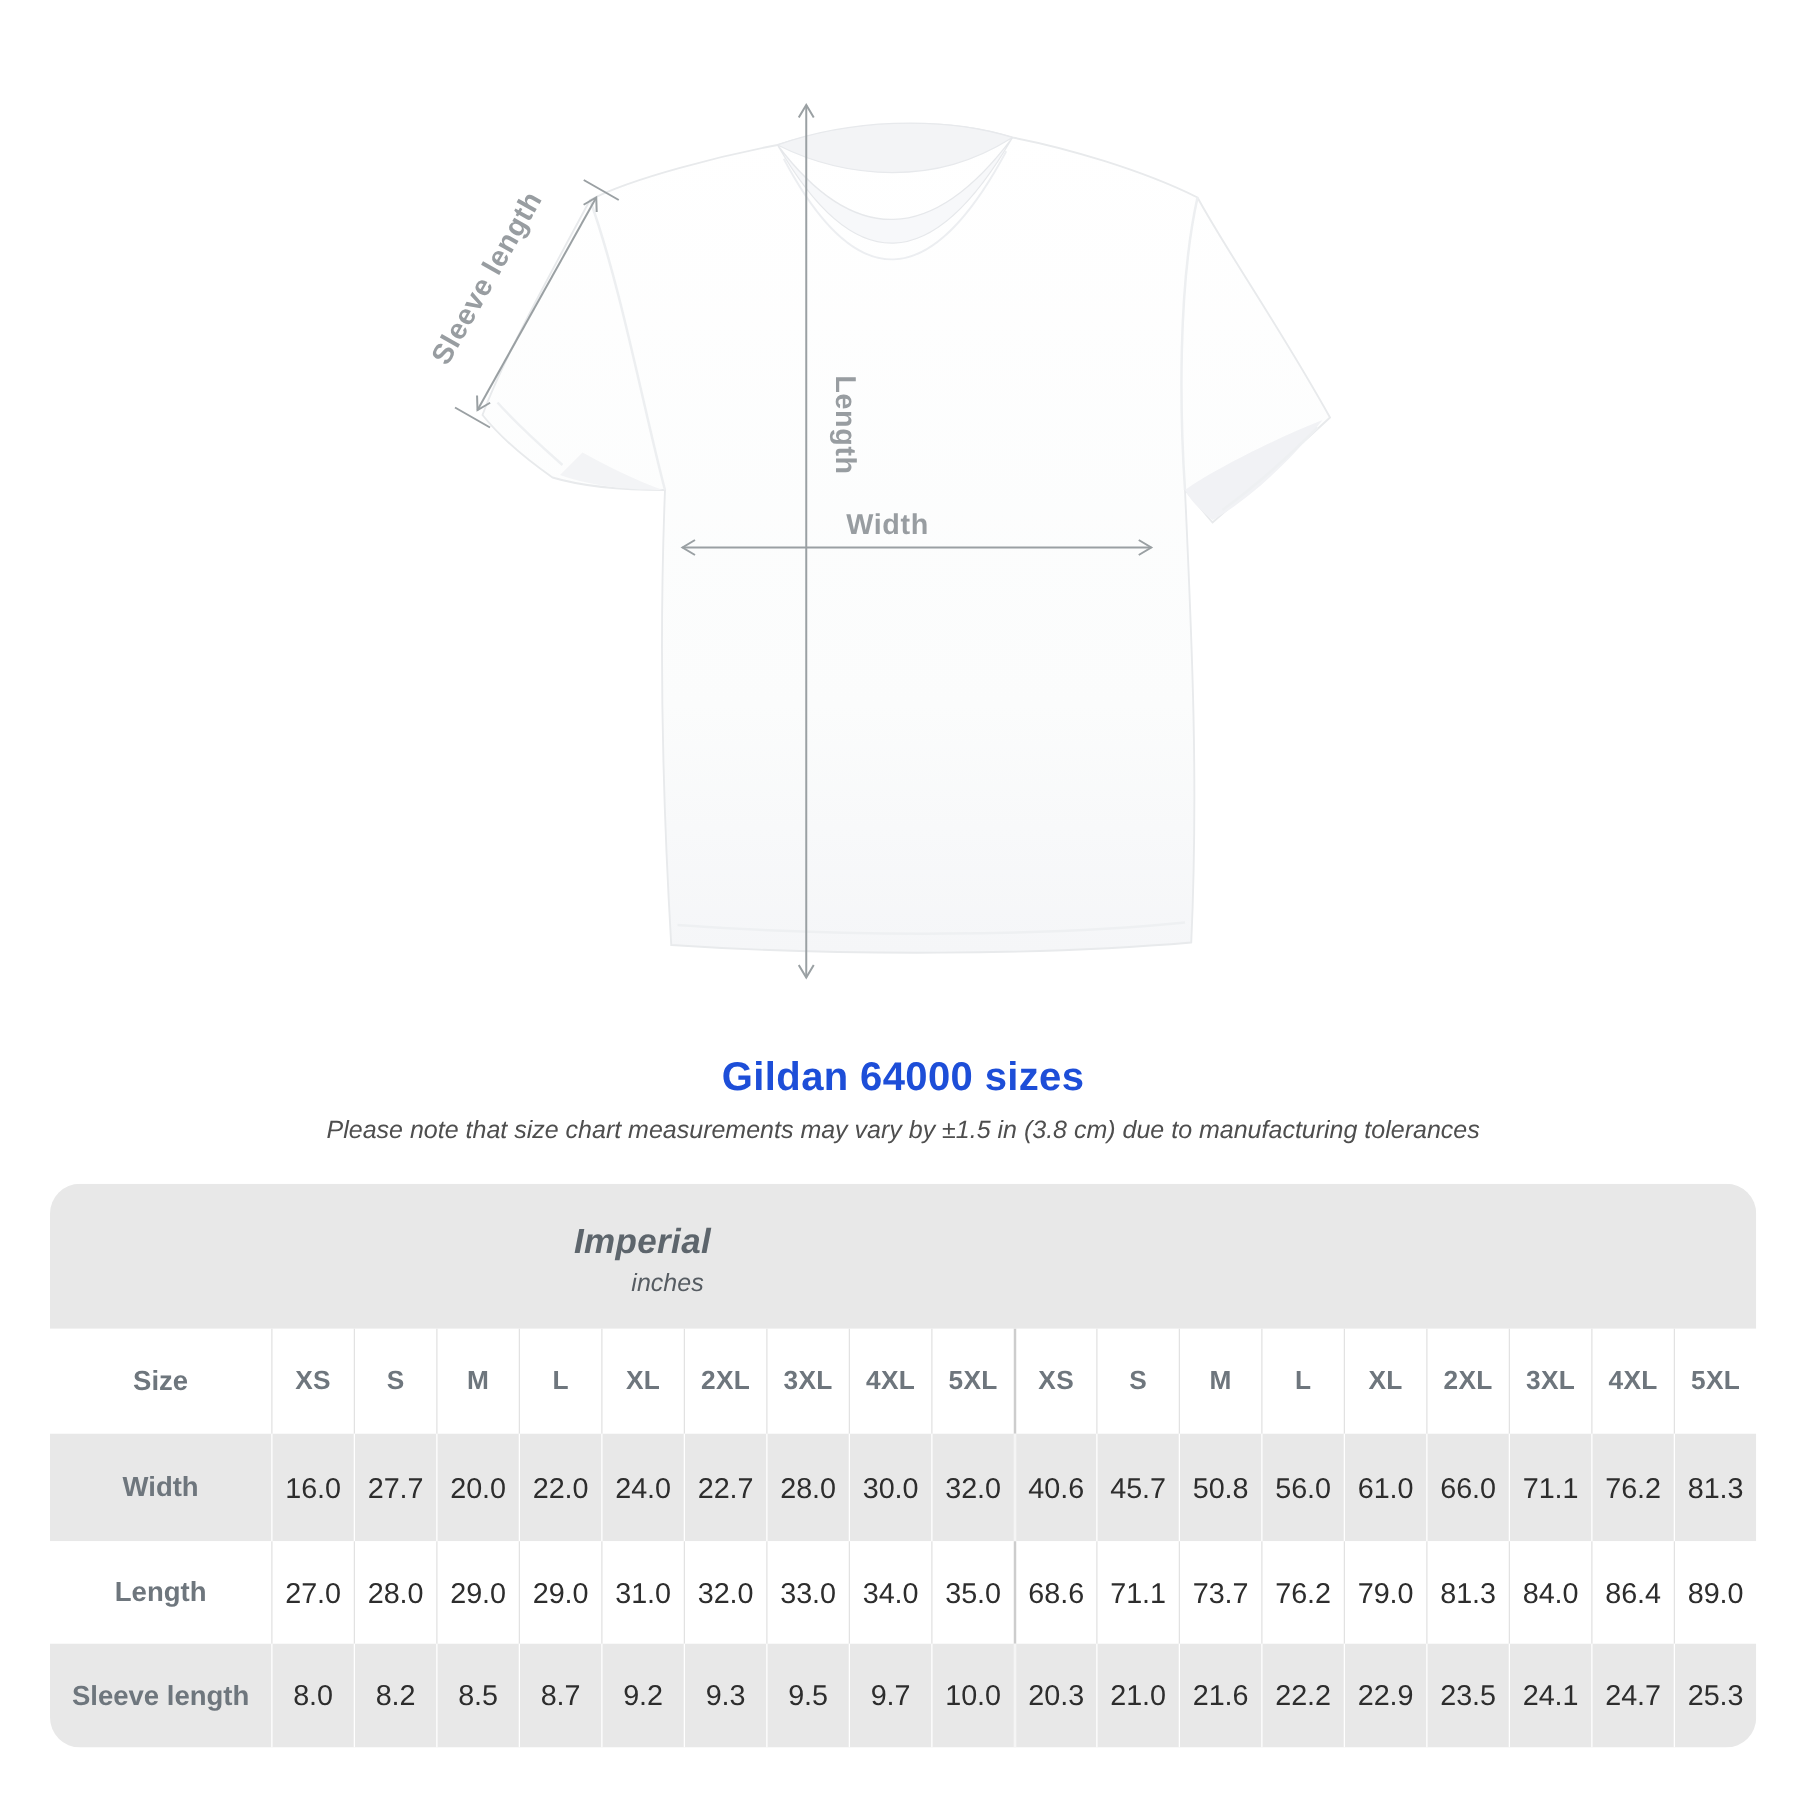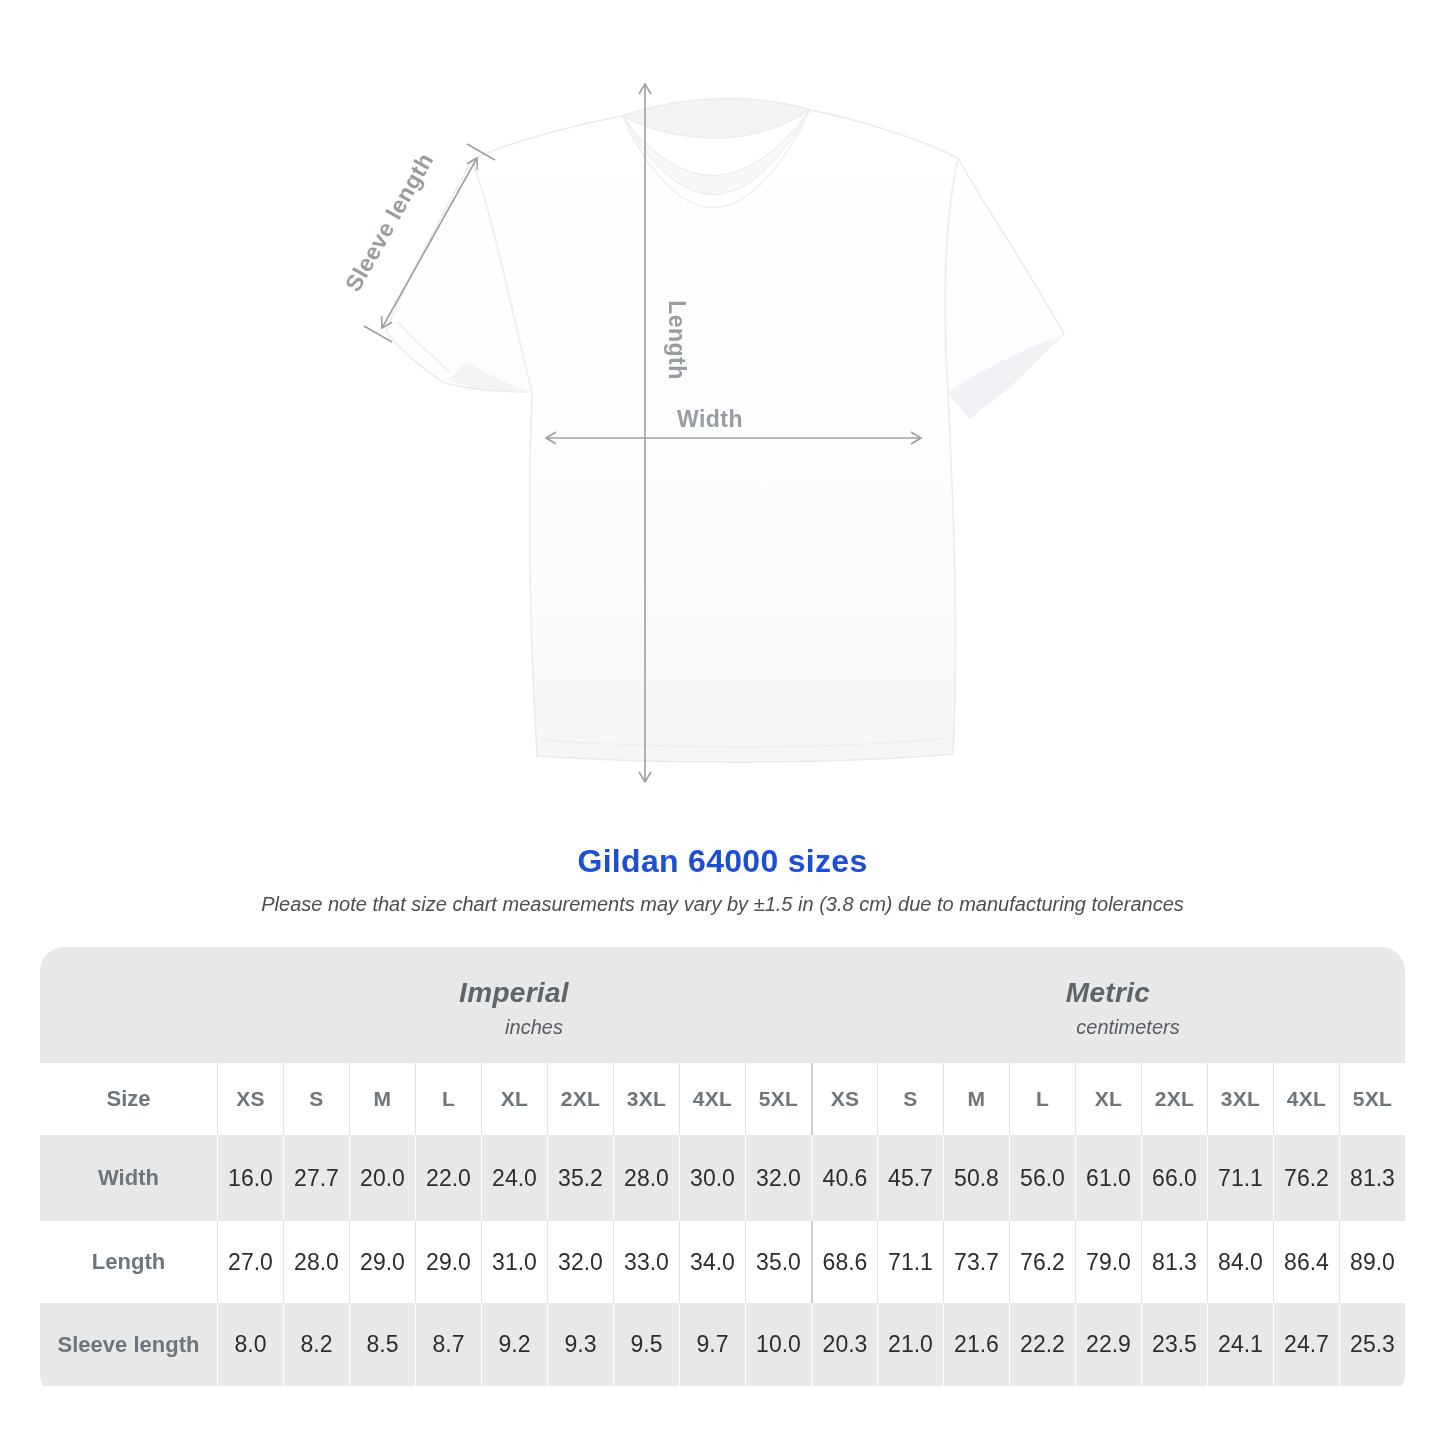--- a/index.html
+++ b/index.html
@@ -23,21 +23,21 @@
              border-radius:24px;overflow:hidden;background:#ffffff;}
   .band{height:116px;background:#e8e8e8;display:grid;
         grid-template-columns:177px repeat(18,66px);}
   .group{display:flex;flex-direction:column;align-items:center;justify-content:center;gap:7px;padding-top:6px;}
   .g-imperial{grid-column:2/11;justify-content:center;}
   .g-metric{grid-column:11/20;}
   .g-title{font-size:28px;font-weight:bold;font-style:italic;color:#5d656c;letter-spacing:.3px;}
   .g-sub{font-size:20px;font-style:italic;color:#565c62;margin-left:40px;}
 
   .row{display:grid;grid-template-columns:177px repeat(18,66px);}
-  .r-size{height:72px;}
+  .r-size{height:84px;}
   .r-w{height:86px;}
   .r-l{height:82px;}
   .r-s{height:83px;}
   .r-white{--line:#e2e2e2;--div:#cdcdcd;background:#ffffff;}
   .r-gray{--line:#ffffff;--div:#f5f5f5;background:#e8e8e8;}
   .c{display:flex;align-items:center;justify-content:center;box-sizing:border-box;}
   .c.d{border-left:1px solid var(--line);}
   .c.bm{border-left-width:2px;border-left-color:var(--div);}
   .lab{font-size:22px;font-weight:bold;color:#6e767d;}
   .sz{font-size:21px;font-weight:bold;color:#6e767d;letter-spacing:.3px;}
@@ -96,24 +96,20 @@
   <div class="page-title">Gildan 64000 sizes</div>
   <div class="page-note">Please note that size chart measurements may vary by ±1.5 in (3.8 cm) due to manufacturing tolerances</div>
 
   <div class="sizetable">
 
     <div class="band">
       <div class="group g-imperial">
         <div class="g-title">Imperial</div>
         <div class="g-sub">inches</div>
       </div>
-      <div class="group g-metric">
-        <div class="g-title">Metric</div>
-        <div class="g-sub">centimeters</div>
-      </div>
     </div>
 
     <div class="row r-size r-white">
       <div class="c lab">Size</div>
       <div class="c d sz">XS</div>
       <div class="c d sz">S</div>
       <div class="c d sz">M</div>
       <div class="c d sz">L</div>
       <div class="c d sz">XL</div>
       <div class="c d sz">2XL</div>
@@ -131,21 +127,21 @@
       <div class="c d sz">5XL</div>
     </div>
 
     <div class="row r-w r-gray">
       <div class="c lab">Width</div>
       <div class="c d v">16.0</div>
       <div class="c d v">27.7</div>
       <div class="c d v">20.0</div>
       <div class="c d v">22.0</div>
       <div class="c d v">24.0</div>
-      <div class="c d v">35.2</div>
+      <div class="c d v">22.7</div>
       <div class="c d v">28.0</div>
       <div class="c d v">30.0</div>
       <div class="c d v">32.0</div>
       <div class="c d v bm">40.6</div>
       <div class="c d v">45.7</div>
       <div class="c d v">50.8</div>
       <div class="c d v">56.0</div>
       <div class="c d v">61.0</div>
       <div class="c d v">66.0</div>
       <div class="c d v">71.1</div>

